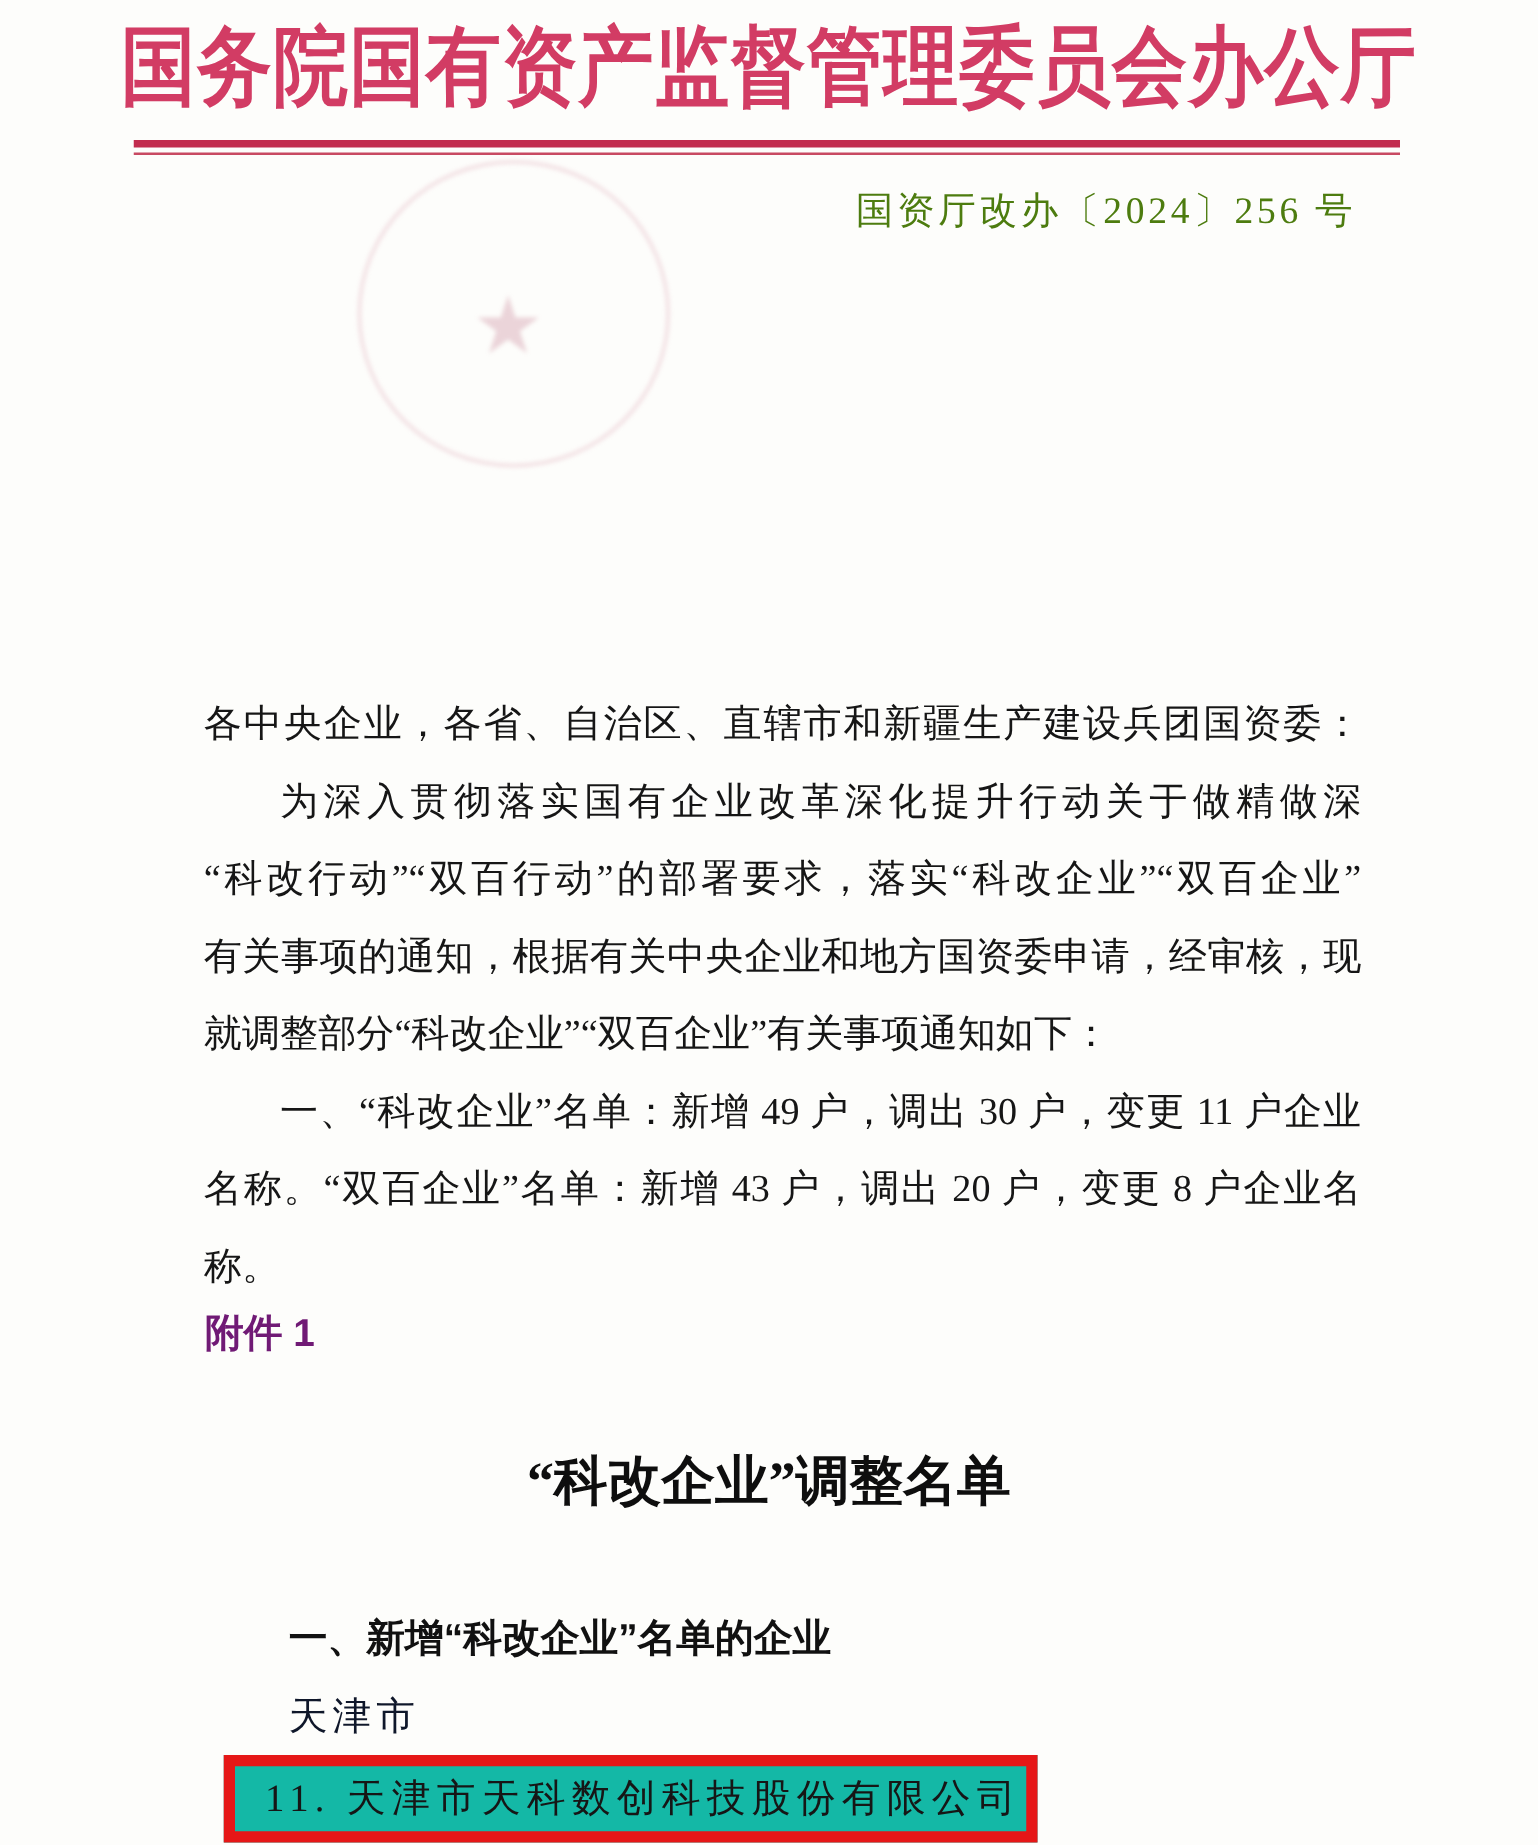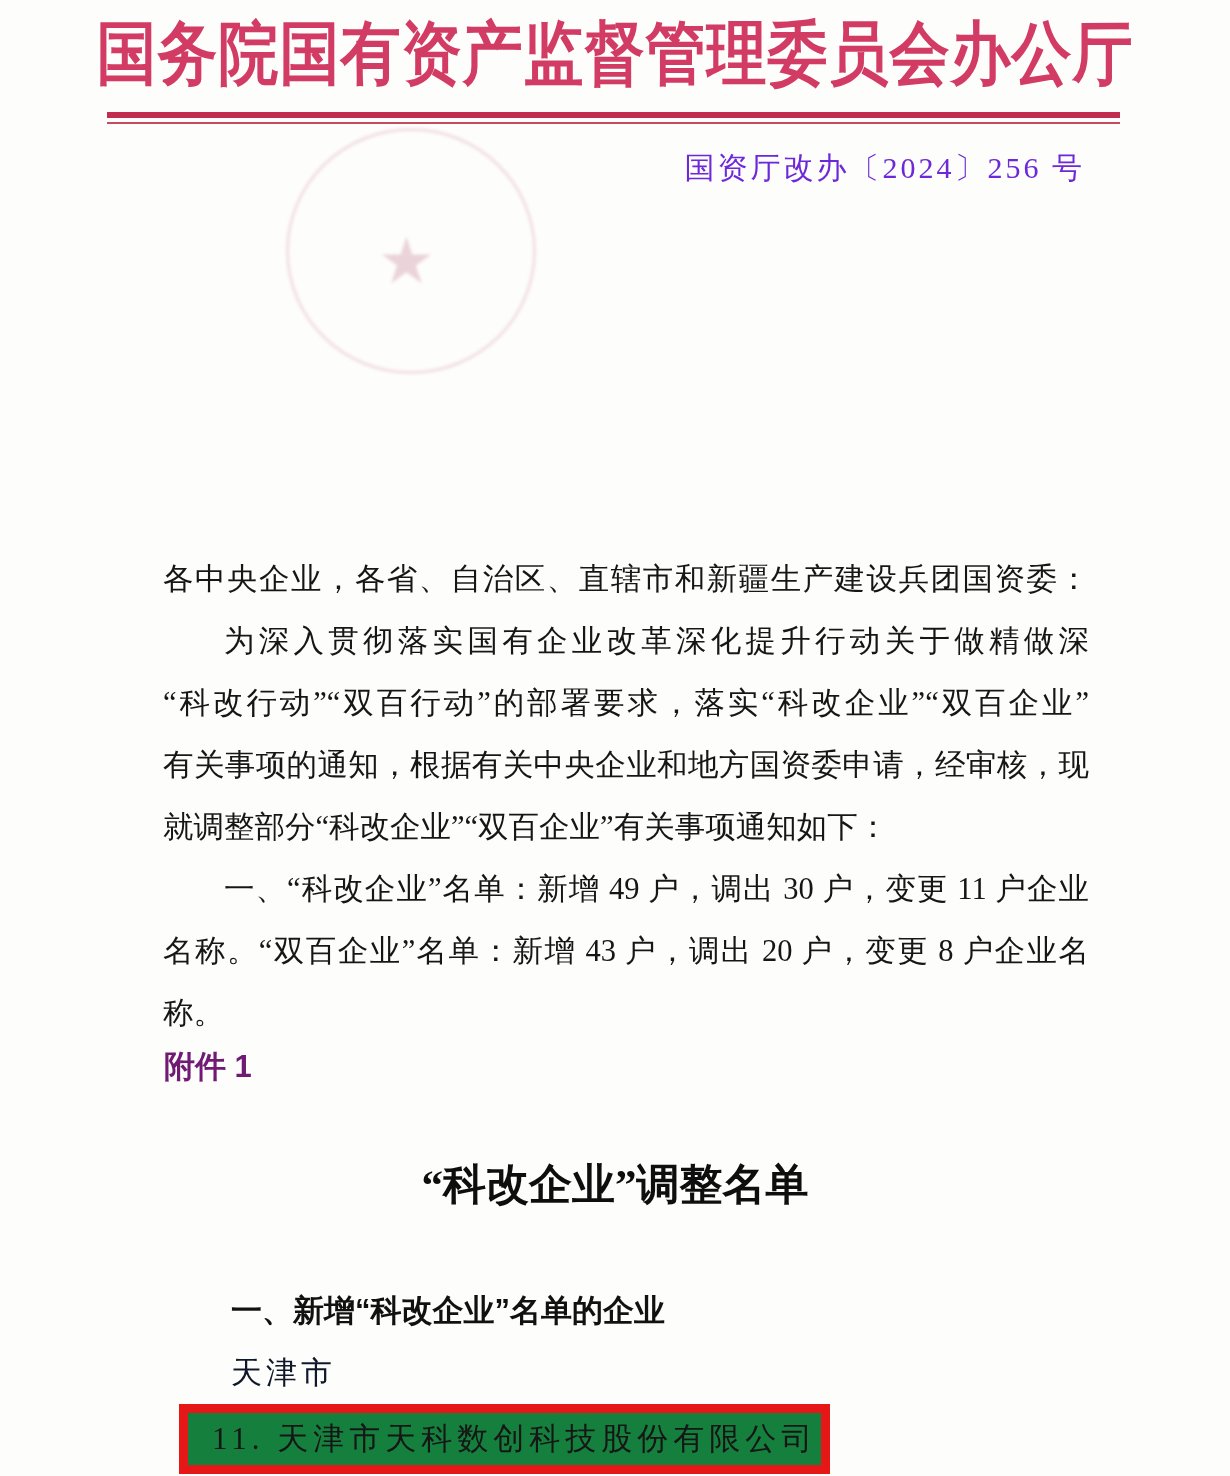--- a/index.html
+++ b/index.html
@@ -35,21 +35,21 @@
   .rule-thin {
     position: absolute;
     top: 122px; left: 107px; width: 1013px; height: 2px;
     background: #c84a62;
   }
 
   .doc-number {
     position: absolute;
     top: 148px; right: 145px;
     font-size: 30px;
-    color: #6d28d9;
+    color: #4d7c0f;
     letter-spacing: 3px;
     white-space: nowrap;
   }
 
   
   .seal {
     position: absolute;
     left: 286px; top: 128px;
     width: 244px; height: 240px;
     border: 3px solid rgba(205, 125, 145, 0.22);
@@ -123,21 +123,21 @@
     font-size: 31px;
     letter-spacing: 4px;
     color: #0f172a;
   }
 
   .highlight-box {
     position: absolute;
     top: 1404px; left: 179px;
     width: 633px; height: 52px;
     border: 9px solid #e61717;
-    background: #15803d;
+    background: #14b8a6;
     display: flex;
     align-items: center;
   }
   .highlighted-company {
     padding-left: 24px;
     font-size: 31px;
     letter-spacing: 5px;
     white-space: nowrap;
     color: #161616;
   }

